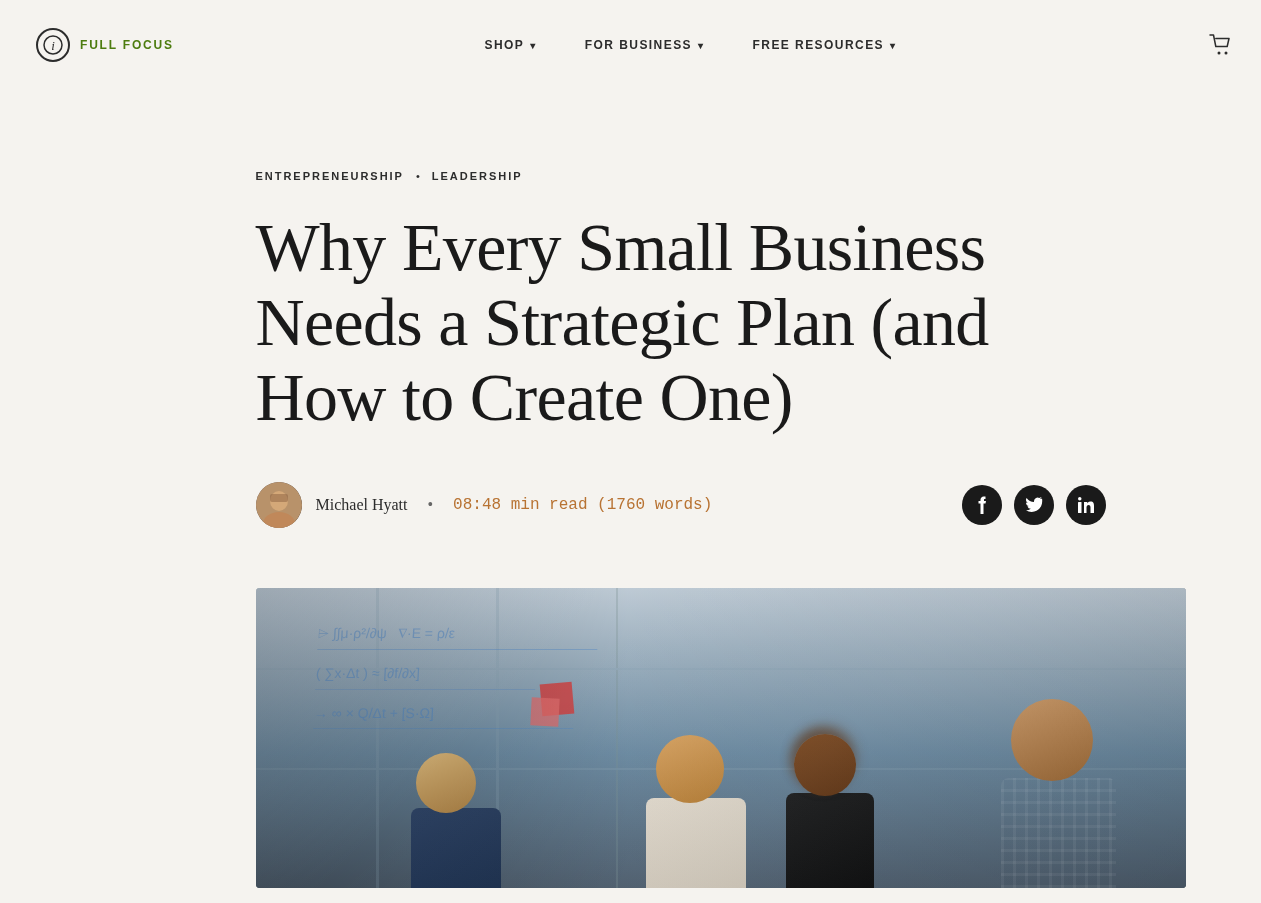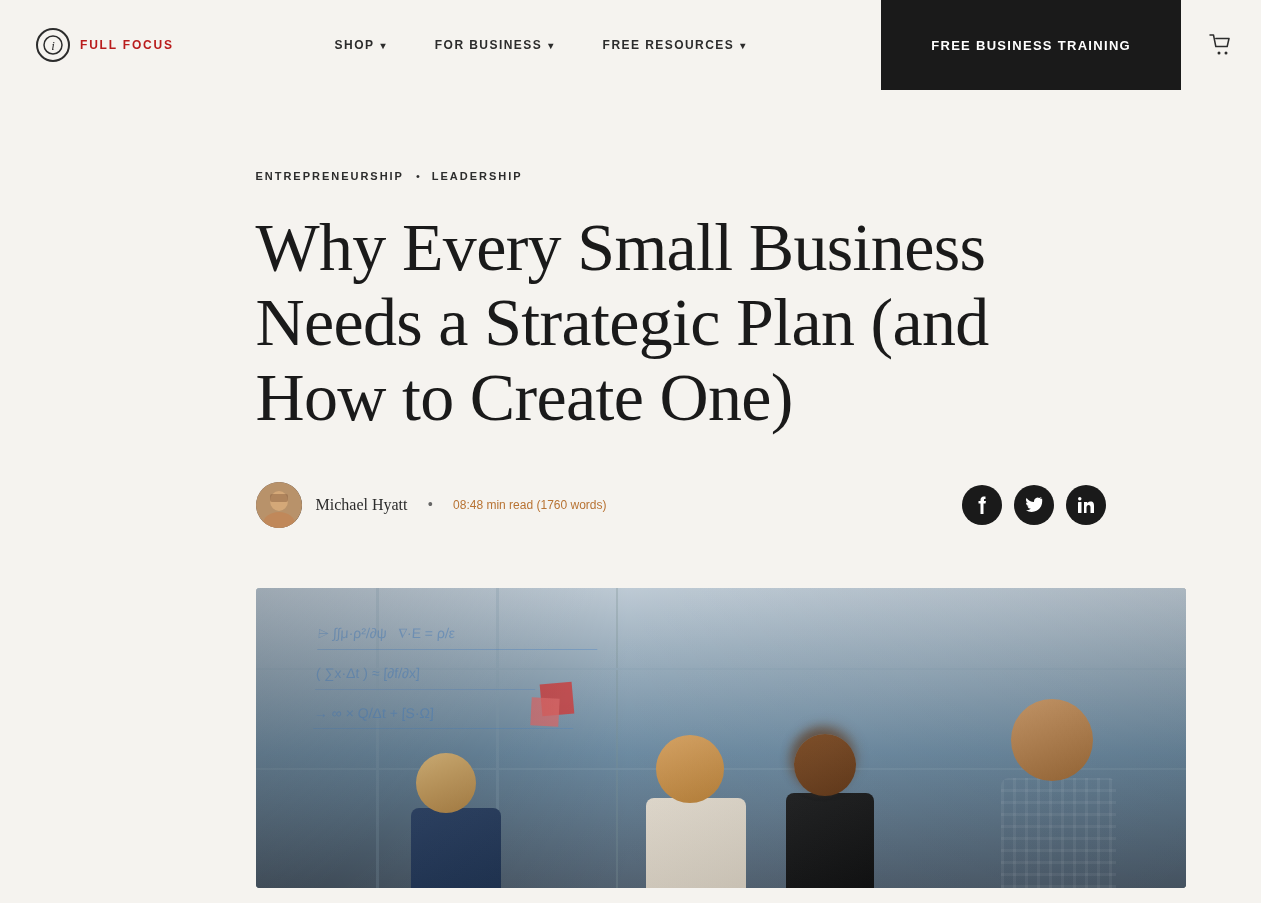--- a/index.html
+++ b/index.html
@@ -47,21 +47,21 @@
       font-family: Georgia, serif;
       color: #2c2c2c;
       flex-shrink: 0;
     }
 
     .logo-text {
       font-family: Arial, Helvetica, sans-serif;
       font-size: 12px;
       font-weight: 700;
       letter-spacing: 0.15em;
-      color: #b91c1c;
+      color: #4d7c0f;
       text-transform: uppercase;
     }
 
     .header-nav {
       display: flex;
       align-items: center;
       flex: 1;
       justify-content: center;
       gap: 48px;
     }
@@ -193,22 +193,22 @@
       color: #2c2c2c;
     }
 
     .author-dot {
       font-size: 16px;
       color: #666;
       margin: 0 6px;
     }
 
     .read-time {
-      font-family: Liberation Sans, sans-serif;
-      font-size: 12px;
+      font-family: Liberation Mono, monospace;
+      font-size: 16px;
       color: #b87333;
     }
 
     .social-share {
       display: flex;
       align-items: center;
       gap: 12px;
     }
 
     .social-btn {
@@ -282,23 +282,20 @@
     <a class="nav-item">
       <span>FOR BUSINESS</span>
       <span class="nav-chevron">▾</span>
     </a>
     <a class="nav-item">
       <span>FREE RESOURCES</span>
       <span class="nav-chevron">▾</span>
     </a>
   </nav>
 
-  <div class="header-cta">
-    <button class="cta-button">FREE BUSINESS TRAINING</button>
-  </div>
 
   <div class="header-cart">
     <svg class="cart-icon" viewBox="0 0 24 22" fill="none" xmlns="http://www.w3.org/2000/svg">
       <path d="M1 1h3.5l2.3 11.5h11.4l1.8-8H6.8" stroke="#2c2c2c" stroke-width="1.5" stroke-linecap="round" stroke-linejoin="round" fill="none"></path>
       <circle cx="10" cy="19" r="1.5" fill="#2c2c2c"></circle>
       <circle cx="17" cy="19" r="1.5" fill="#2c2c2c"></circle>
     </svg>
   </div>
 </header>
 

